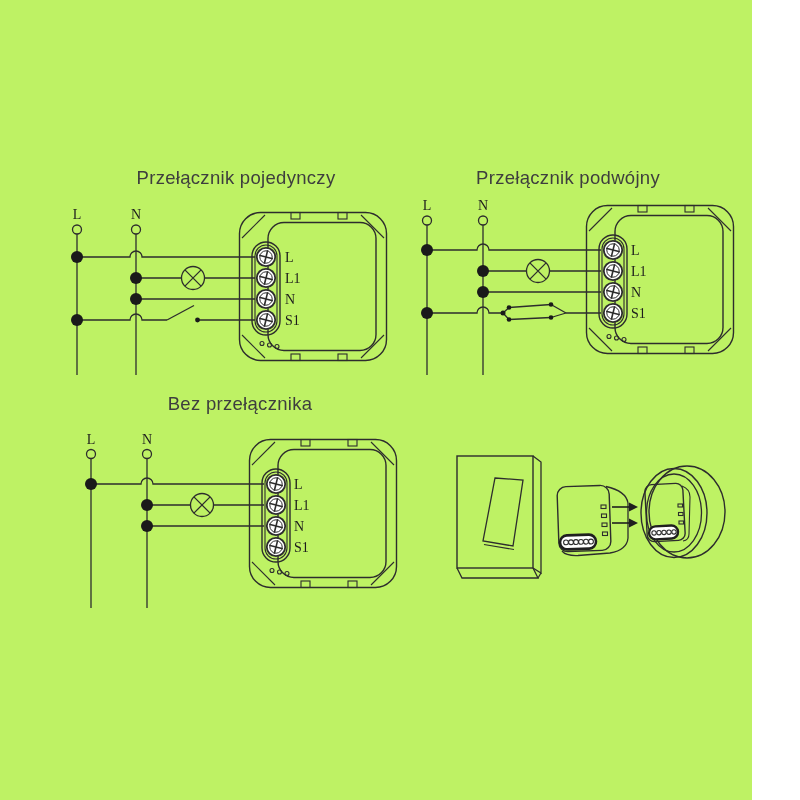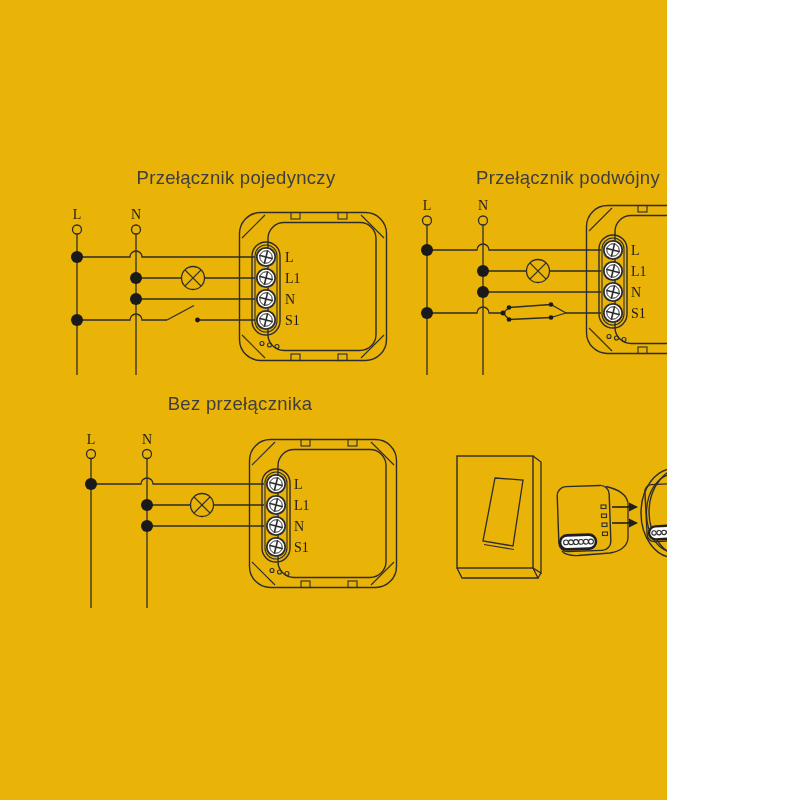--- a/index.html
+++ b/index.html
@@ -1,17 +1,17 @@
 <!DOCTYPE html>
 <html><head>
 <meta charset="utf-8">
 <style>
   html,body{margin:0;padding:0;background:#ffffff;}
   #screenshot{
-    position:relative;width:667px;height:800px;background:#eab308;overflow:hidden;
+    position:relative;width:752px;height:800px;background:#bef264;overflow:hidden;
     font-family:"Liberation Sans", sans-serif;
   }
   svg text{user-select:none;}
   .ttl{
     font-family:"Liberation Sans", sans-serif;
     font-size:18.5px;fill:#3e3e3e;letter-spacing:0.3px;
   }
   .wlbl{
     font-family:"Liberation Serif", serif;
     font-size:14px;fill:#1c1c1c;

